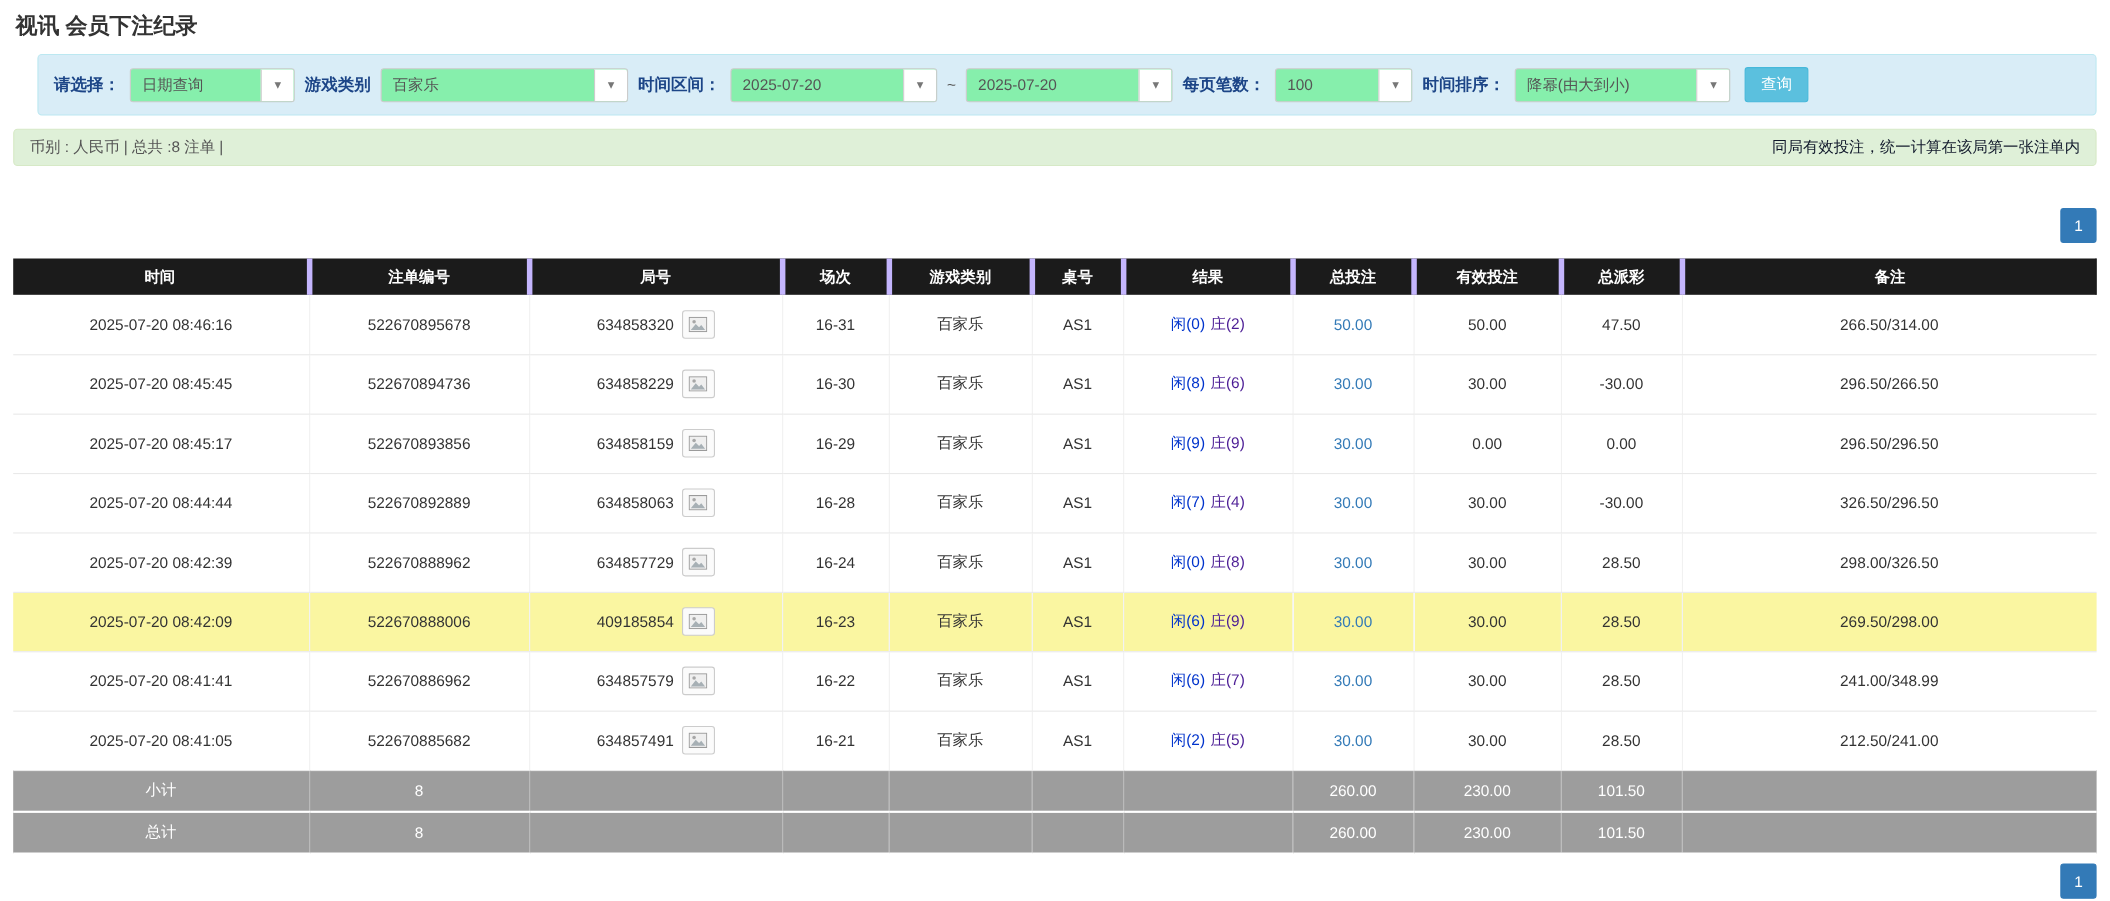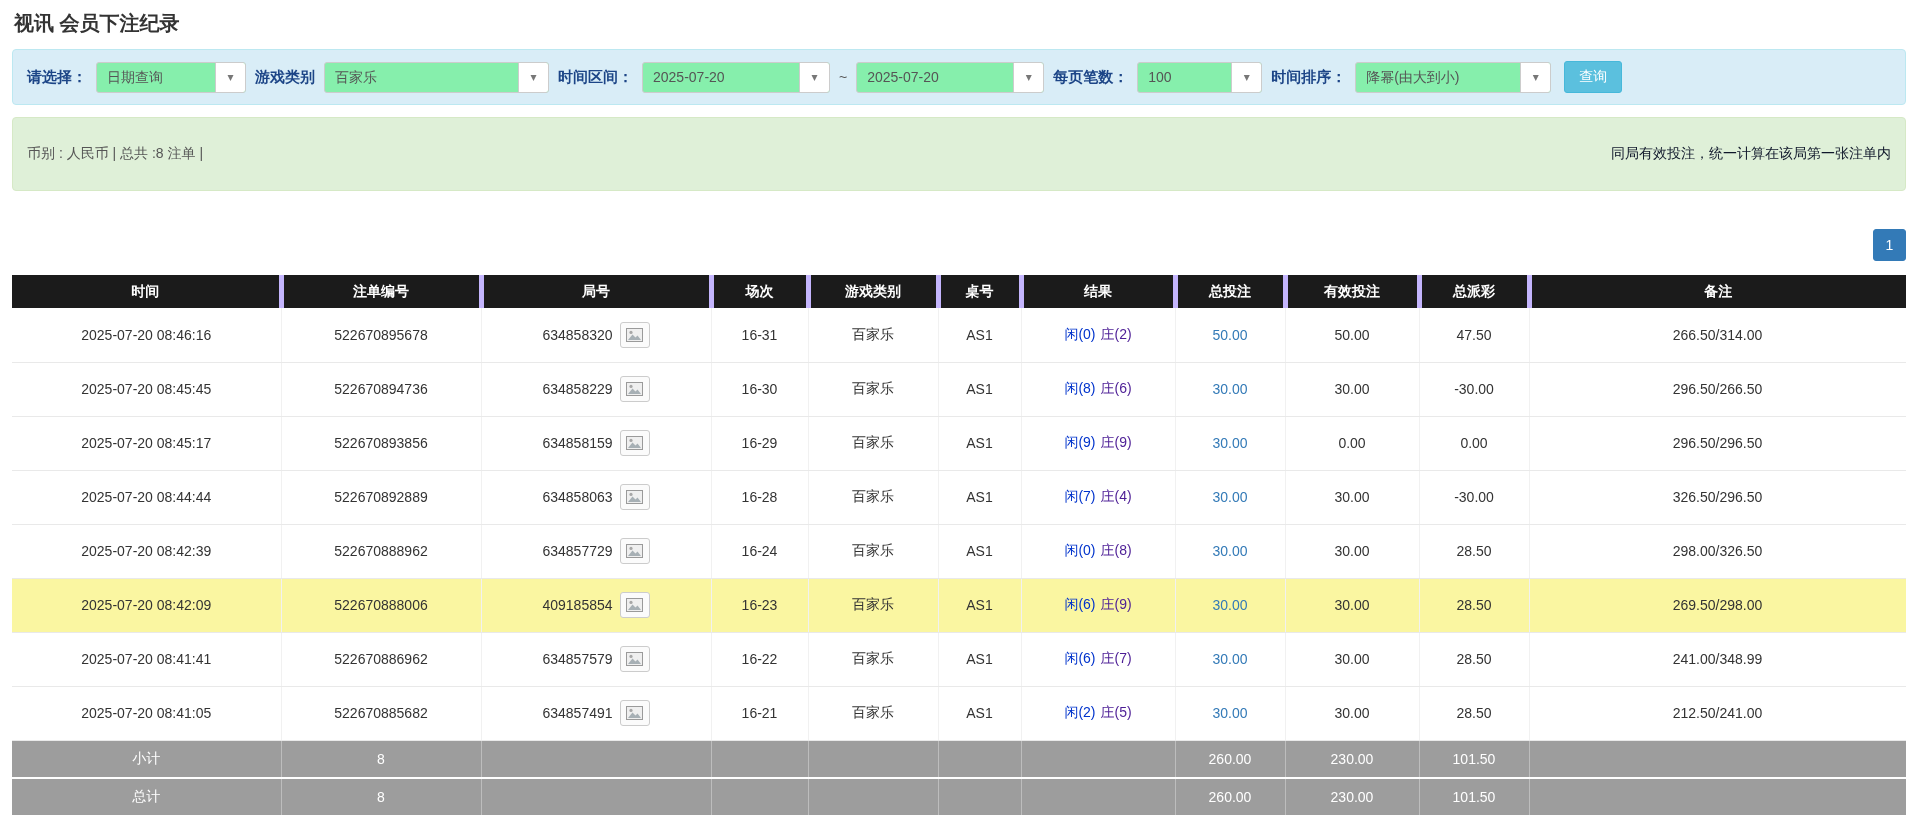--- a/index.html
+++ b/index.html
@@ -8,21 +8,21 @@
     background: #fff;
     font-family: "Liberation Sans", sans-serif;
   }
   .page { padding: 0 12px; }
 
   .title { font-size: 20px; font-weight: bold; color: #333; padding: 10px 2px 12px; }
 
   
   .filter-bar {
     background: #d9edf7; border: 1px solid #bce8f1; border-radius: 4px;
-    padding: 11px 14px; display: flex; align-items: center; gap: 9px;
+    padding: 11px 14px; display: flex; align-items: center; gap: 9px; margin-left: 22px;
   }
   .flabel { color: #1c4587; font-weight: bold; font-size: 15px; white-space: nowrap; }
   .combo {
     display: inline-flex; align-items: stretch; background: #86efac;
     border: 1px solid #ccc; border-radius: 3px; height: 31px; overflow: hidden;
   }
   .combo .val { padding: 0 10px; line-height: 29px; font-size: 14px; color: #555; white-space: nowrap; }
   .combo .caret-btn {
     width: 30px; border-left: 1px solid #ccc; background: #fff;
     display: flex; align-items: center; justify-content: center;
@@ -35,21 +35,21 @@
   .w-sort   { width: 196px; } .w-sort .val { flex: 1; }
   .tilde { color: #555; font-size: 14px; }
   .btn-search {
     background: #5bc0de; border: 1px solid #46b8da; color: #fff;
     font-size: 14px; padding: 6px 14px; border-radius: 3px; cursor: pointer; margin-left: 4px;
   }
 
   
   .summary-bar {
     background: #dff0d8; border: 1px solid #d6e9c6; border-radius: 4px;
-    margin-top: 12px; padding: 27px 14px;
+    margin-top: 12px; padding: 7px 14px;
     display: flex; justify-content: space-between; align-items: center;
   }
   .summary-left { color: #555; font-size: 14px; }
   .summary-right { color: #0f172a; font-size: 14px; }
 
   
   .pagination-top { display: flex; justify-content: flex-end; margin-top: 38px; }
   .pagination-bottom { display: flex; justify-content: flex-end; margin-top: 8px; }
   .page-btn {
     min-width: 33px; height: 32px; background: #337ab7; border: 1px solid #337ab7;

